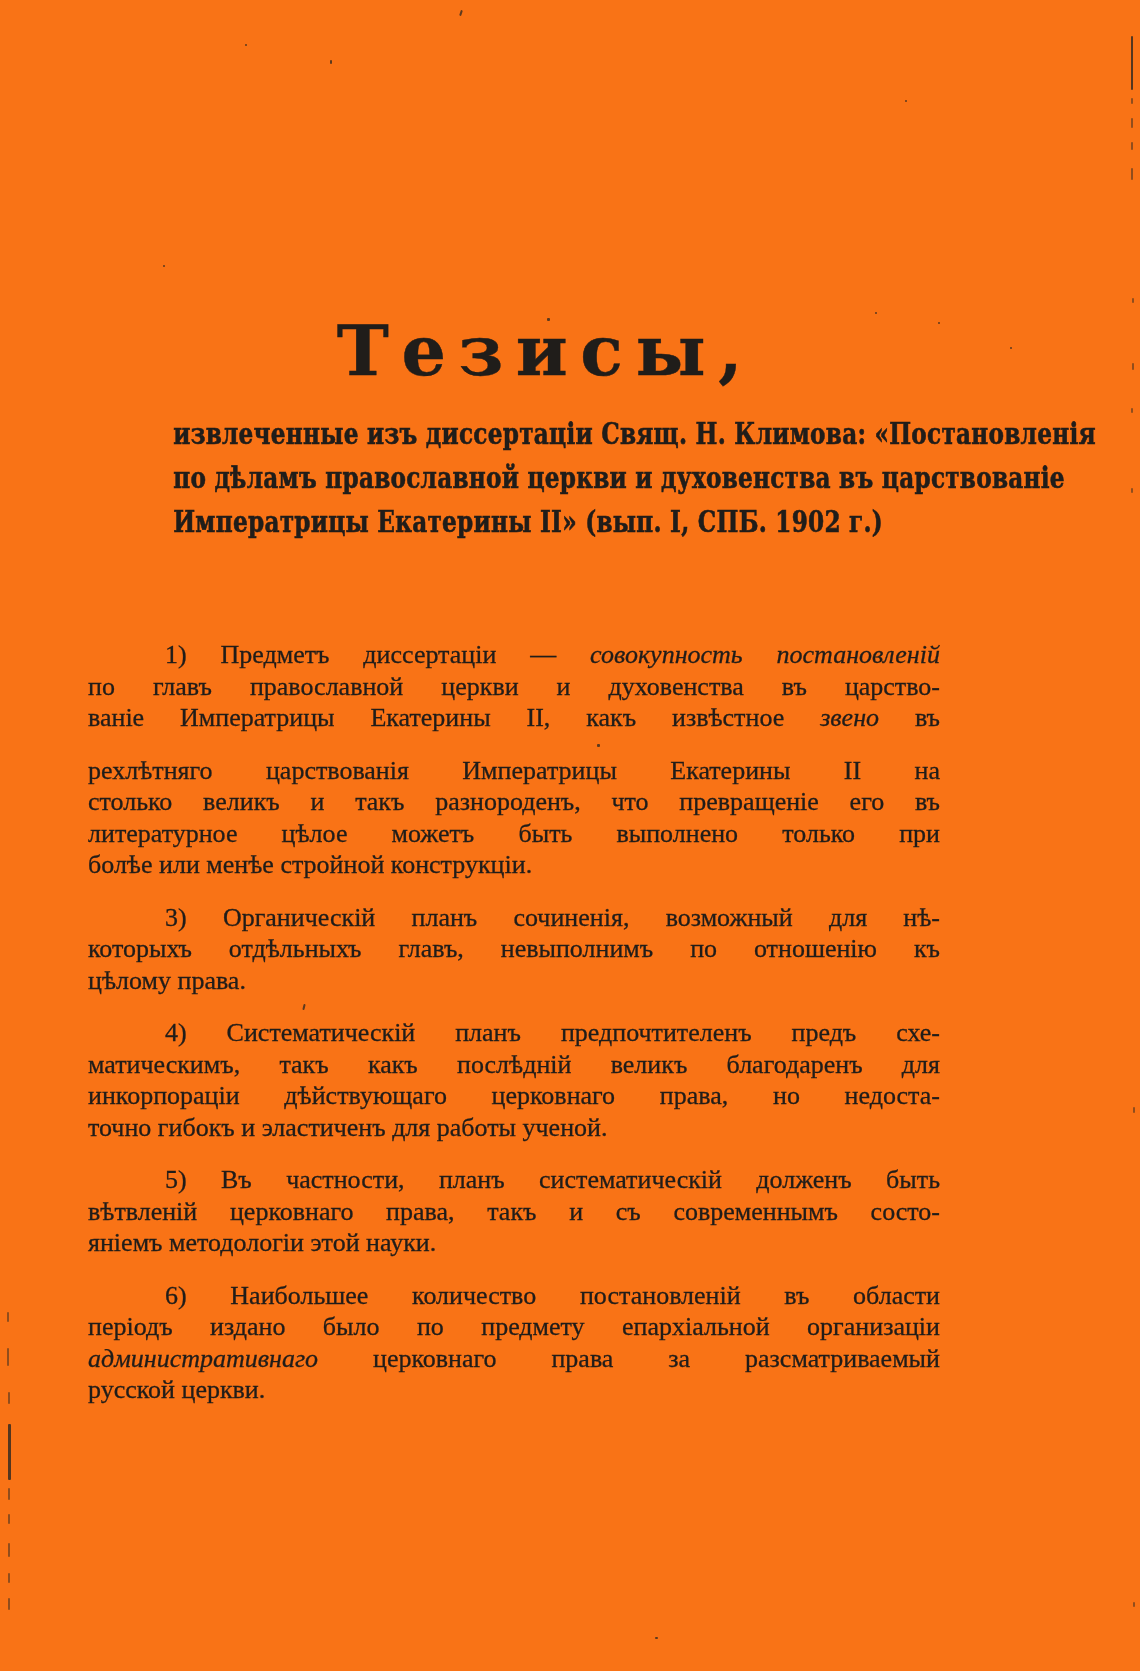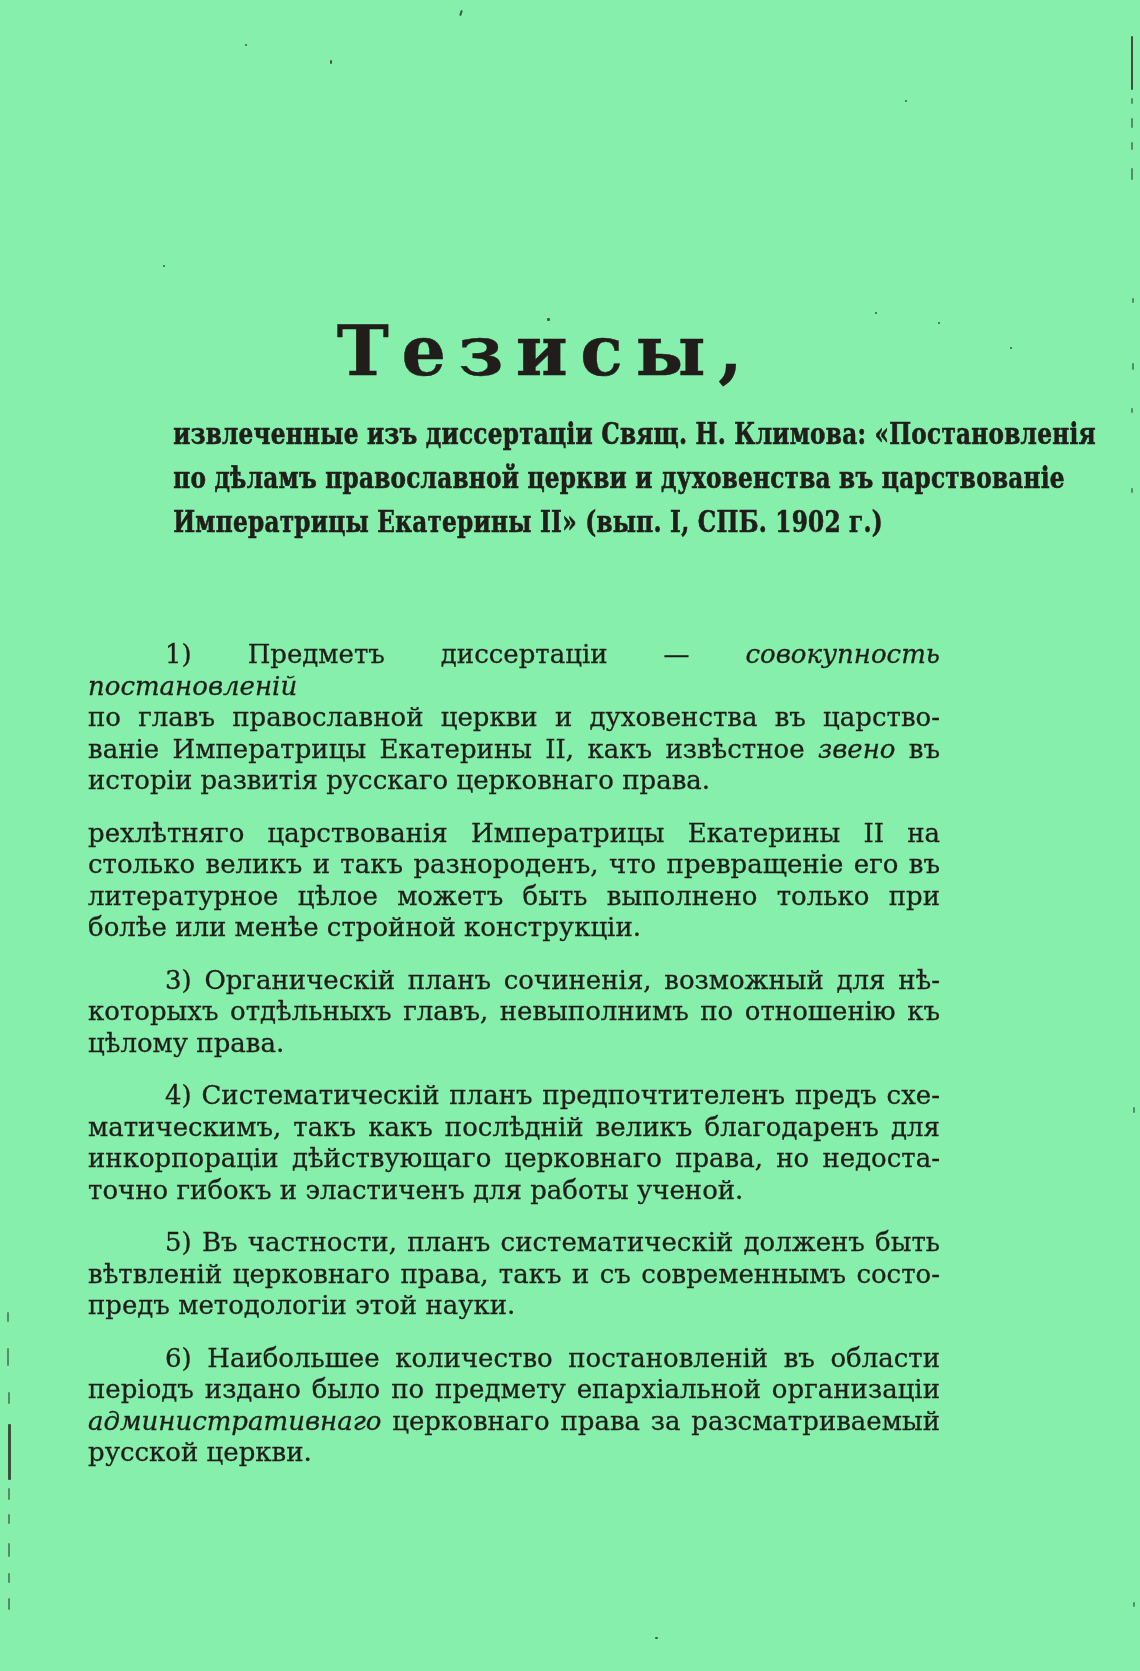--- a/index.html
+++ b/index.html
@@ -1,19 +1,19 @@
 <!DOCTYPE html>
 <html lang="ru"><head>
 <meta charset="utf-8">
 <style>
   html,body{margin:0;padding:0;background:#ffffff;}
   .page{
     position:relative;
     width:1140px;height:1671px;
-    background:#86efac;
+    background:#f97316;
     overflow:hidden;
     font-family:"DejaVu Serif","Liberation Serif",serif;
     color:#201d1a;
   }
   
   .title{
     position:absolute;top:316px;left:120px;width:852px;
     text-align:center;
     font-size:70px;line-height:70px;font-weight:bold;
     letter-spacing:0.18em;
@@ -31,21 +31,21 @@
     transform:scaleX(0.8);transform-origin:50% 50%;
     -webkit-text-stroke:0.6px currentColor;
     letter-spacing:0.01em;
   }
   
   .body{
     position:absolute;top:639px;left:88px;width:852px;
     font-size:26px;line-height:31.5px;
     -webkit-text-stroke:0.3px currentColor;
   }
-  .para{margin:0 0 21px 0;}
+  .para{margin:0 0 21px 0;font-family:Liberation Serif, serif;}
   .line{
     text-align:justify;
     text-align-last:justify;
   }
   .line.first{text-indent:77px;}
   .line.last{text-align-last:left;}
   .it{font-style:italic;}
   
   .speck,.vmark{position:absolute;background:#2a2722;border-radius:1px;display:block;}
   .speck{opacity:.75;}
@@ -63,21 +63,20 @@
       <div class="subtitle-line">извлеченные изъ диссертаціи Свящ. Н. Климова: «Постановленія</div>
       <div class="subtitle-line">по дѣламъ православной церкви и духовенства въ царствованіе</div>
       <div class="subtitle-line">Императрицы Екатерины II» (вып. I, СПБ. 1902 г.)</div>
     </div>
 
   <div class="body">
       <div class="para">
         <div class="line first"><span>1) Предметъ диссертаціи — </span><span class="it">совокупность постановленій</span></div>
         <div class="line"><span>по главъ православной церкви и духовенства въ царство-</span></div>
         <div class="line"><span>ваніе Императрицы Екатерины II, какъ извѣстное </span><span class="it">звено</span><span> въ</span></div>
-        <div class="line last"><span>исторіи развитія русскаго церковнаго права.</span></div>
       </div>
       <div class="para">
         <div class="line"><span>рехлѣтняго царствованія Императрицы Екатерины II на</span></div>
         <div class="line"><span>столько великъ и такъ разнороденъ, что превращеніе его въ</span></div>
         <div class="line"><span>литературное цѣлое можетъ быть выполнено только при</span></div>
         <div class="line last"><span>болѣе или менѣе стройной конструкціи.</span></div>
       </div>
       <div class="para">
         <div class="line first"><span>3) Органическій планъ сочиненія, возможный для нѣ-</span></div>
         <div class="line"><span>которыхъ отдѣльныхъ главъ, невыполнимъ по отношенію къ</span></div>
@@ -85,21 +84,21 @@
       </div>
       <div class="para">
         <div class="line first"><span>4) Систематическій планъ предпочтителенъ предъ схе-</span></div>
         <div class="line"><span>матическимъ, такъ какъ послѣдній великъ благодаренъ для</span></div>
         <div class="line"><span>инкорпораціи дѣйствующаго церковнаго права, но недоста-</span></div>
         <div class="line last"><span>точно гибокъ и эластиченъ для работы ученой.</span></div>
       </div>
       <div class="para">
         <div class="line first"><span>5) Въ частности, планъ систематическій долженъ быть</span></div>
         <div class="line"><span>вѣтвленій церковнаго права, такъ и съ современнымъ состо-</span></div>
-        <div class="line last"><span>предъ методологіи этой науки.</span></div>
+        <div class="line last"><span>яніемъ методологіи этой науки.</span></div>
       </div>
       <div class="para">
         <div class="line first"><span>6) Наибольшее количество постановленій въ области</span></div>
         <div class="line"><span>періодъ издано было по предмету епархіальной организаціи</span></div>
         <div class="line"><span class="it">административнаго</span><span> церковнаго права за разсматриваемый</span></div>
         <div class="line last"><span>русской церкви.</span></div>
       </div>
     </div>
 
   <i class="vmark solid" style="left:1131px;top:36px;width:2px;height:54px"></i>

